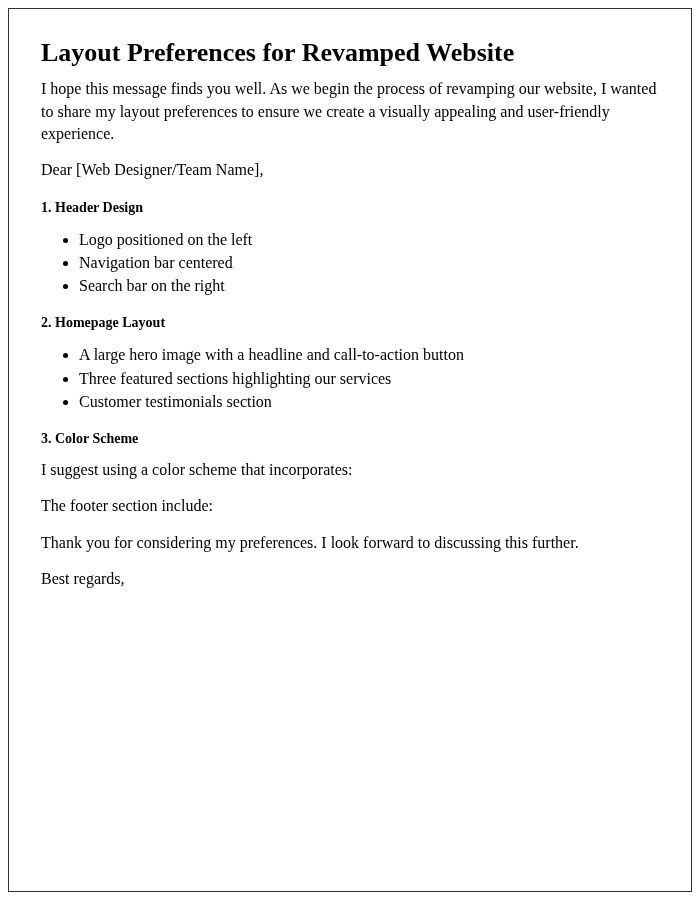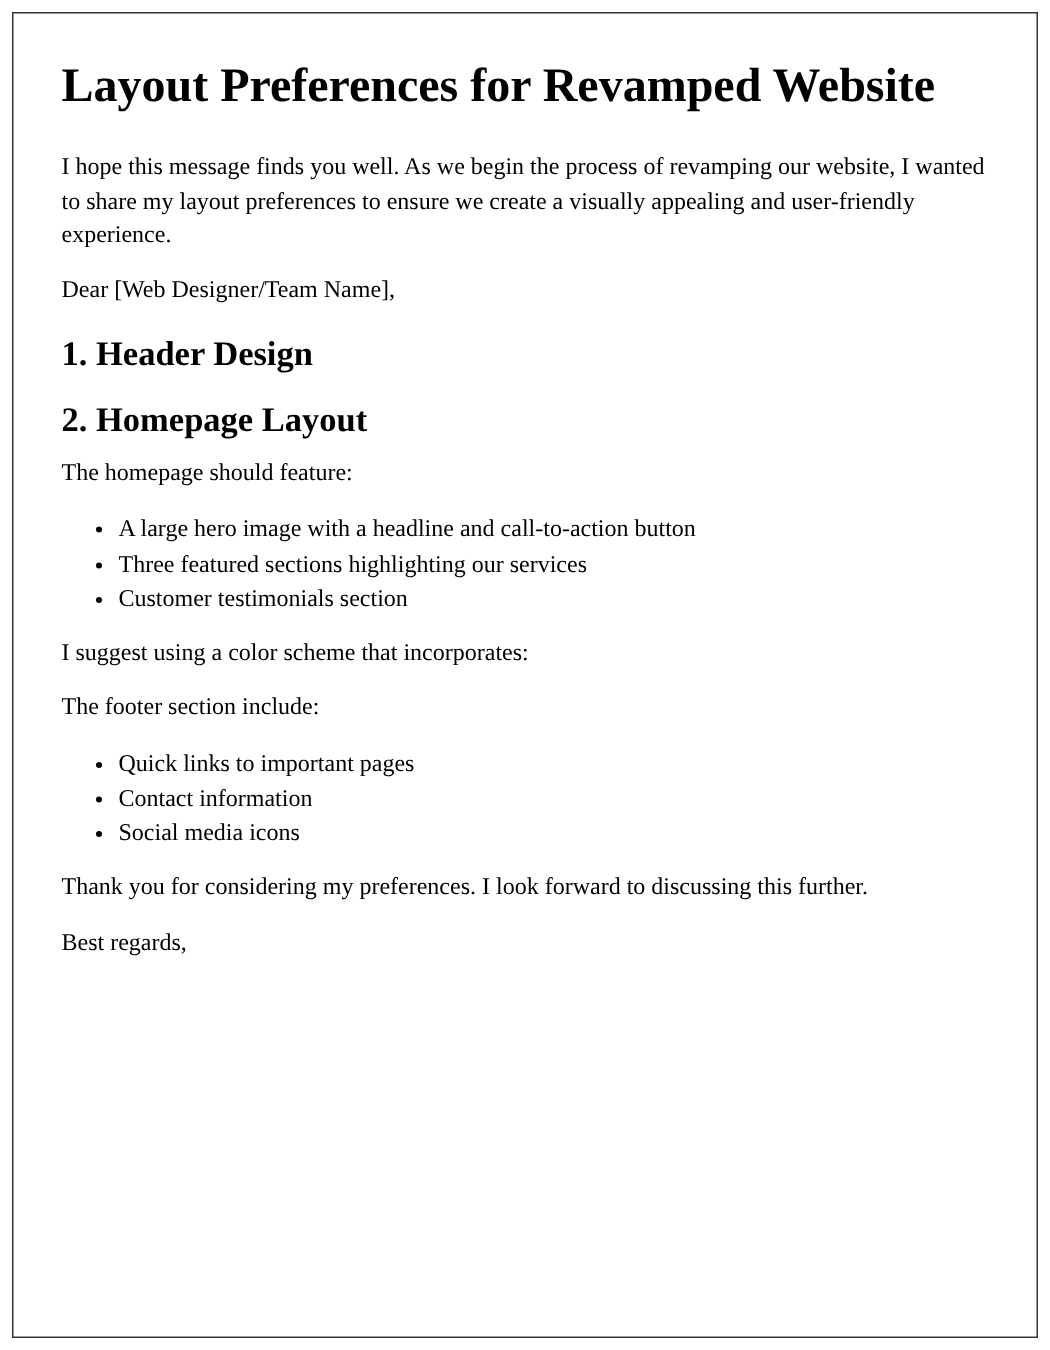--- a/index.html
+++ b/index.html
@@ -13,27 +13,27 @@
       padding: 8px;
       width: 700px;
     }
     .page {
       border: 1px solid #333;
       padding: 28px 32px;
       min-height: 884px;
       background: #fff;
     }
     h1 {
-      font-size: 32px;
+      font-size: 26px;
       font-weight: bold;
-      margin-bottom: 26px;
+      margin-bottom: 10px;
       line-height: 1.2;
     }
     h2 {
-      font-size: 23px;
+      font-size: 14px;
       font-weight: bold;
       margin-top: 18px;
       margin-bottom: 12px;
     }
     p {
       font-size: 16px;
       line-height: 1.4;
       margin-bottom: 14px;
     }
     ul {
@@ -57,37 +57,37 @@
 
 <div class="page">
 
   <h1>Layout Preferences for Revamped Website</h1>
 
   <p>I hope this message finds you well. As we begin the process of revamping our website, I wanted to share my layout preferences to ensure we create a visually appealing and user-friendly experience.</p>
 
   <p>Dear [Web Designer/Team Name],</p>
 
   <h2>1. Header Design</h2>
+  <ul>
+    <li>Logo positioned on the left</li>
+    <li>Navigation bar centered</li>
+    <li>Search bar on the right</li>
+  </ul>
 
   <h2>2. Homepage Layout</h2>
-  <p>The homepage should feature:</p>
   <ul>
     <li>A large hero image with a headline and call-to-action button</li>
     <li>Three featured sections highlighting our services</li>
     <li>Customer testimonials section</li>
   </ul>
 
+  <h2>3. Color Scheme</h2>
   <p>I suggest using a color scheme that incorporates:</p>
 
   <p>The footer section include:</p>
-  <ul>
-    <li>Quick links to important pages</li>
-    <li>Contact information</li>
-    <li>Social media icons</li>
-  </ul>
 
   <p>Thank you for considering my preferences. I look forward to discussing this further.</p>
 
   <div class="signoff">
     <p>Best regards,</p>
 
   </div>
 
 </div>
 

